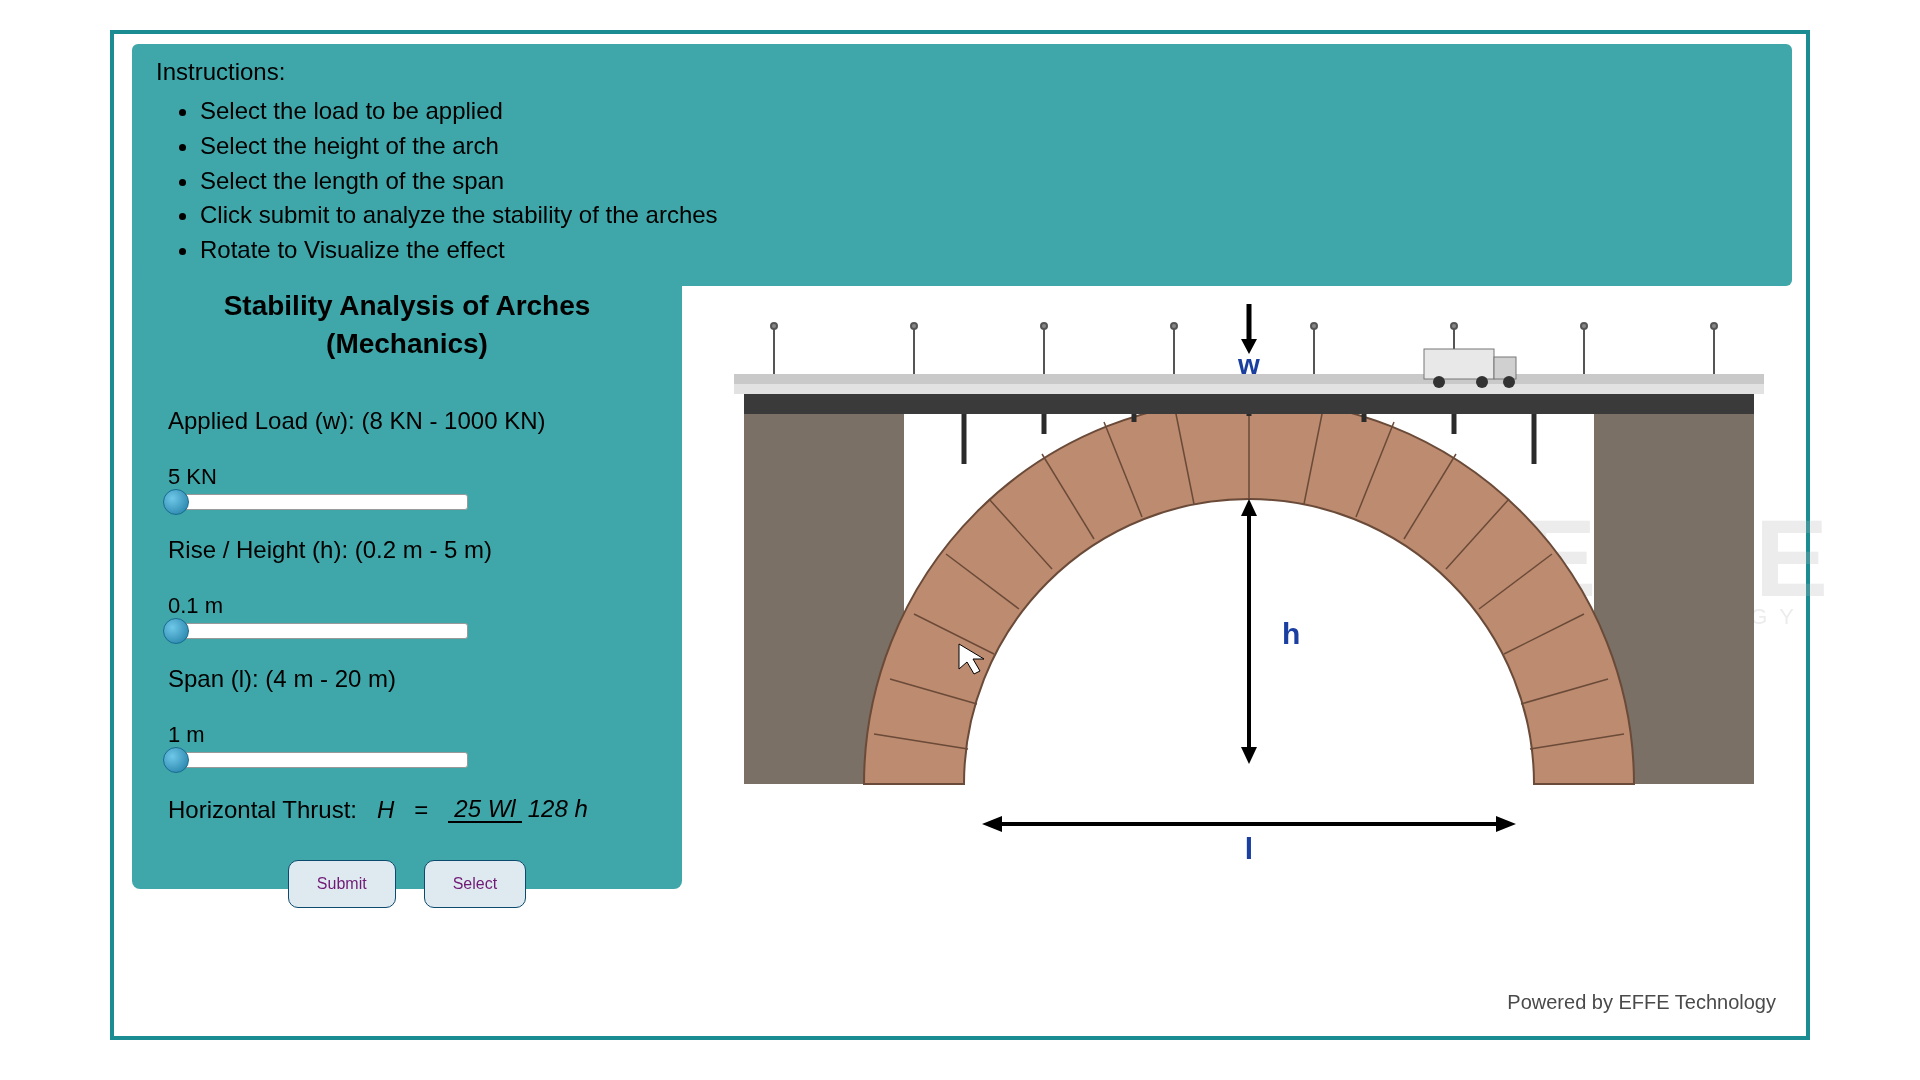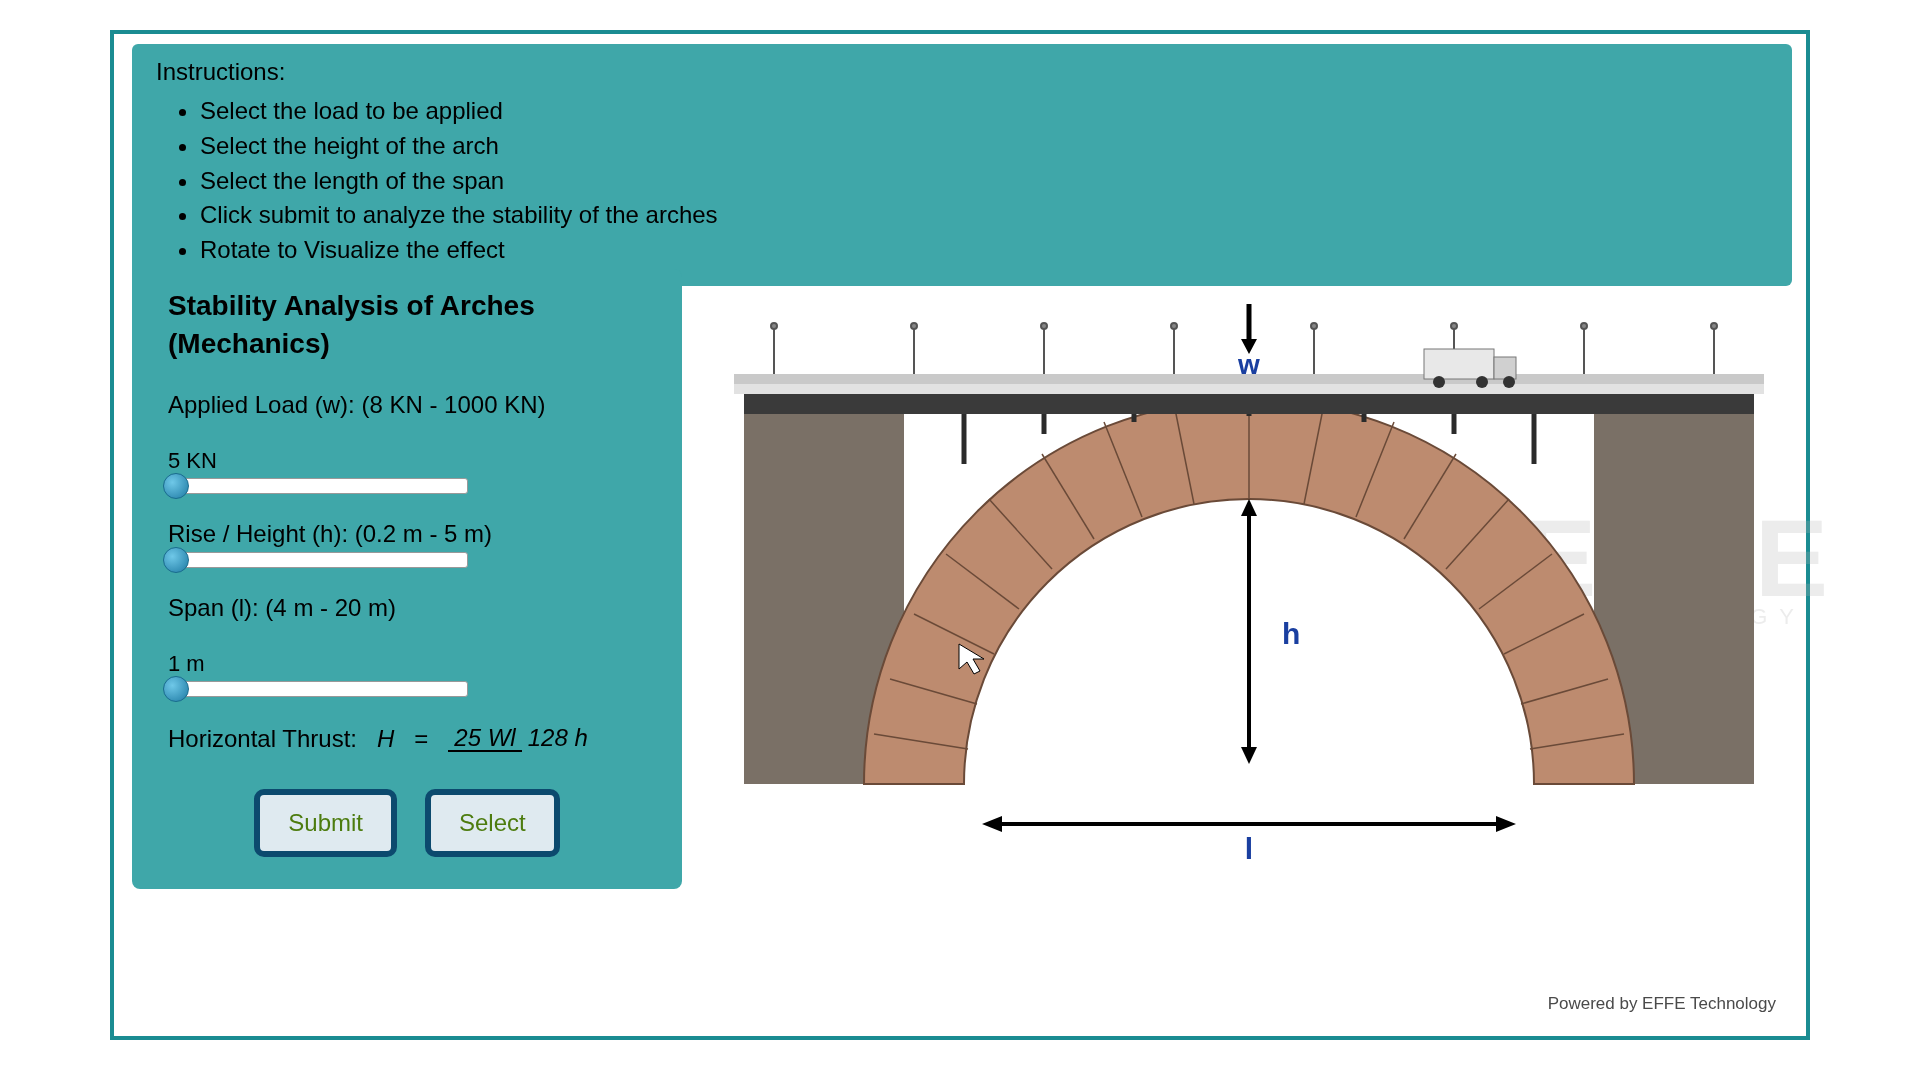--- a/index.html
+++ b/index.html
@@ -47,24 +47,25 @@
     left: 18px;
     top: 235px;
     width: 550px;
     height: 620px;
     background: #3fa7a9;
     border-radius: 8px;
     padding: 18px 36px 22px 36px;
     color: #000;
   }
   .panel-title {
+    text-align: center;
     font-size: 28px;
     font-weight: bold;
     line-height: 1.35;
-    margin-bottom: 28px;
+    margin-bottom: 44px;
   }
   .field-group { margin-bottom: 26px; }
   .field-label {
     font-size: 24px;
     margin-bottom: 4px;
   }
   .field-value {
     font-size: 22px;
     margin-bottom: 4px;
     margin-top: 29px;
@@ -107,40 +108,40 @@
   .fraction .num { border-bottom: 2px solid #000; padding: 0 6px; }
   .fraction .den { padding: 0 6px; }
   .button-row {
     display: flex;
     justify-content: center;
     gap: 28px;
     margin-top: 36px;
   }
   .btn {
     background: #dfeaf0;
-    border: 6px solid #0c4a6e;
+    border: 1px solid #0c4a6e;
     border-radius: 10px;
     padding: 14px 28px;
-    font-size: 24px;
-    color: #4d7c0f;
+    font-size: 16px;
+    color: #701a75;
     cursor: pointer;
   }
   .diagram-area {
     position: absolute;
     left: 620px;
     top: 270px;
     width: 1030px;
     height: 600px;
   }
   .diagram-area svg { width: 100%; height: 100%; }
   .footer-text {
     position: absolute;
     right: 30px;
     bottom: 22px;
-    font-size: 17px;
+    font-size: 20px;
     color: #4a4a4a;
   }
   .watermark {
     position: absolute;
     right: -30px;
     top: 460px;
     font-size: 110px;
     font-weight: 900;
     letter-spacing: 8px;
     color: rgba(180,180,180,0.25);
@@ -181,20 +182,21 @@
     <div class="field-group">
       <div class="field-label">Applied Load (w): (8 KN - 1000 KN)</div>
       <div class="field-value">5 KN</div>
       <div class="slider-track">
         <div class="slider-thumb"></div>
       </div>
     </div>
 
     <div class="field-group">
       <div class="field-label">Rise / Height (h): (0.2 m - 5 m)</div>
+      <div class="field-value">0.1 m</div>
       <div class="slider-track">
         <div class="slider-thumb"></div>
       </div>
     </div>
 
     <div class="field-group">
       <div class="field-label">Span (l): (4 m - 20 m)</div>
       <div class="field-value">1 m</div>
       <div class="slider-track">
         <div class="slider-thumb"></div>

